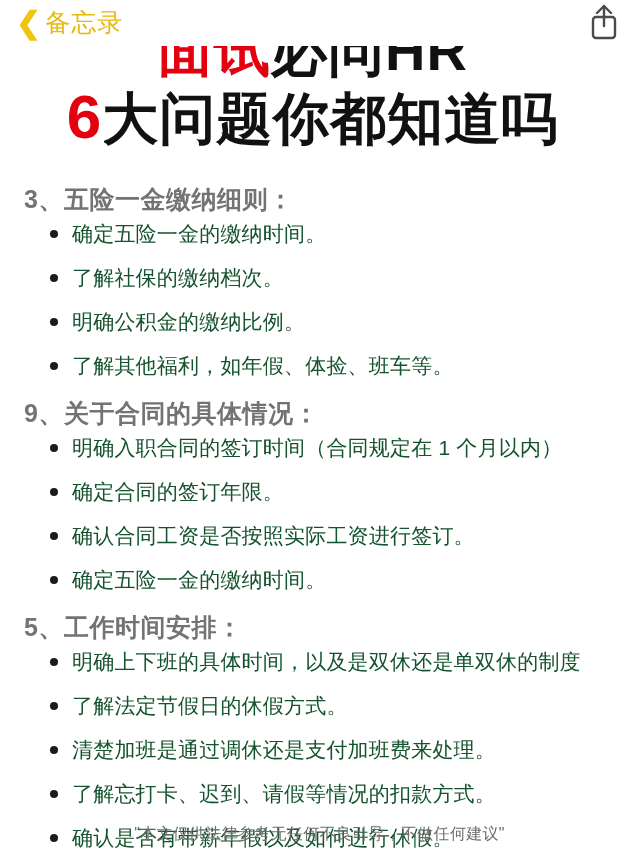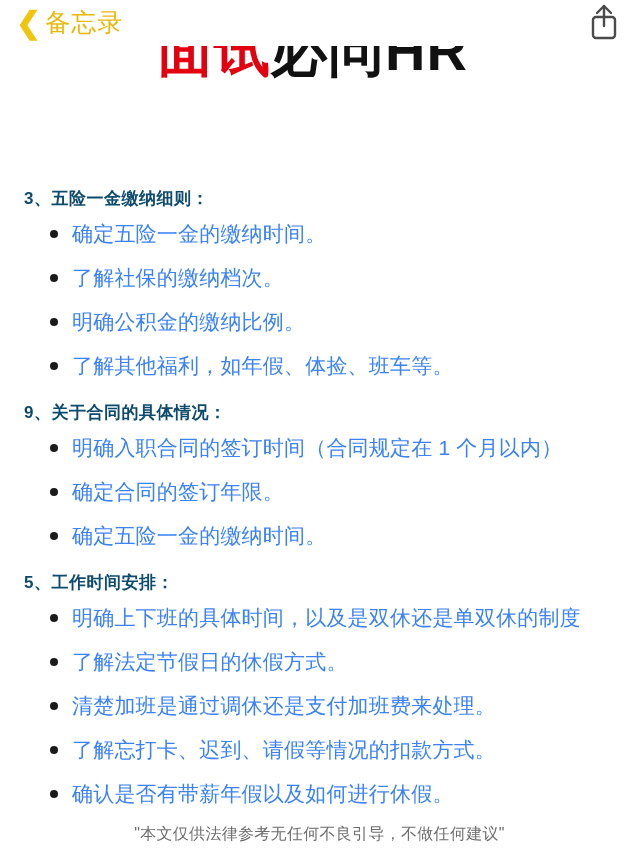--- a/index.html
+++ b/index.html
@@ -94,38 +94,38 @@
   .content {
     position: absolute;
     top: 182px;
     left: 0;
     width: 639px;
     padding: 0 14px;
     box-sizing: border-box;
   }
   .section { margin-bottom: 2px; }
   .section-head {
-    color: #0c4a6e;
-    font-weight: 700;
-    font-size: 17px;
+    color: #737373;
+    font-weight: 700;
+    font-size: 25px;
     line-height: 34px;
     letter-spacing: 0.5px;
     padding-left: 10px;
     margin-bottom: 4px;
   }
   .bullets {
     list-style: none;
     margin: 0;
     padding: 0 0 0 34px;
   }
   .bullets li {
     position: relative;
     font-size: 21px;
     line-height: 27px;
-    color: #3b82f6;
+    color: #14532d;
     padding: 0 0 0 24px;
     margin: 0 0 17px 0;
     letter-spacing: 0.2px;
   }
   .bullets li::before {
     content: "";
     position: absolute;
     left: 2px;
     top: 10px;
     width: 8px;
@@ -157,40 +157,44 @@
       <rect x="4" y="13" width="22" height="21" rx="3" fill="none" stroke="#4a4a4a" stroke-width="2.4"></rect>
       <line x1="15" y1="2" x2="15" y2="22" stroke="#4a4a4a" stroke-width="2.4" stroke-linecap="round"></line>
       <polyline points="8,9 15,2 22,9" fill="none" stroke="#4a4a4a" stroke-width="2.4" stroke-linecap="round" stroke-linejoin="round"></polyline>
     </svg>
   </div>
 </div>
 
 <div class="headline">
   <div class="title-line1">
     <span class="red">面试</span><span class="black">必问HR</span>
+  </div>
+  <div class="title-line2">
+    <span class="big-num">6</span><span class="black">大问题你都知道吗</span>
   </div>
 </div>
 
 <div class="content">
 
   <div class="section">
     <div class="section-head">3、五险一金缴纳细则：</div>
     <ul class="bullets">
       <li>确定五险一金的缴纳时间。</li>
       <li>了解社保的缴纳档次。</li>
       <li>明确公积金的缴纳比例。</li>
       <li>了解其他福利，如年假、体捡、班车等。</li>
     </ul>
   </div>
 
   <div class="section">
     <div class="section-head">9、关于合同的具体情况：</div>
     <ul class="bullets">
       <li>明确入职合同的签订时间（合同规定在 1 个月以内）</li>
       <li>确定合同的签订年限。</li>
+      <li>确认合同工资是否按照实际工资进行签订。</li>
       <li>确定五险一金的缴纳时间。</li>
     </ul>
   </div>
 
   <div class="section">
     <div class="section-head">5、工作时间安排：</div>
     <ul class="bullets">
       <li>明确上下班的具体时间，以及是双休还是单双休的制度</li>
       <li>了解法定节假日的休假方式。</li>
       <li>清楚加班是通过调休还是支付加班费来处理。</li>

